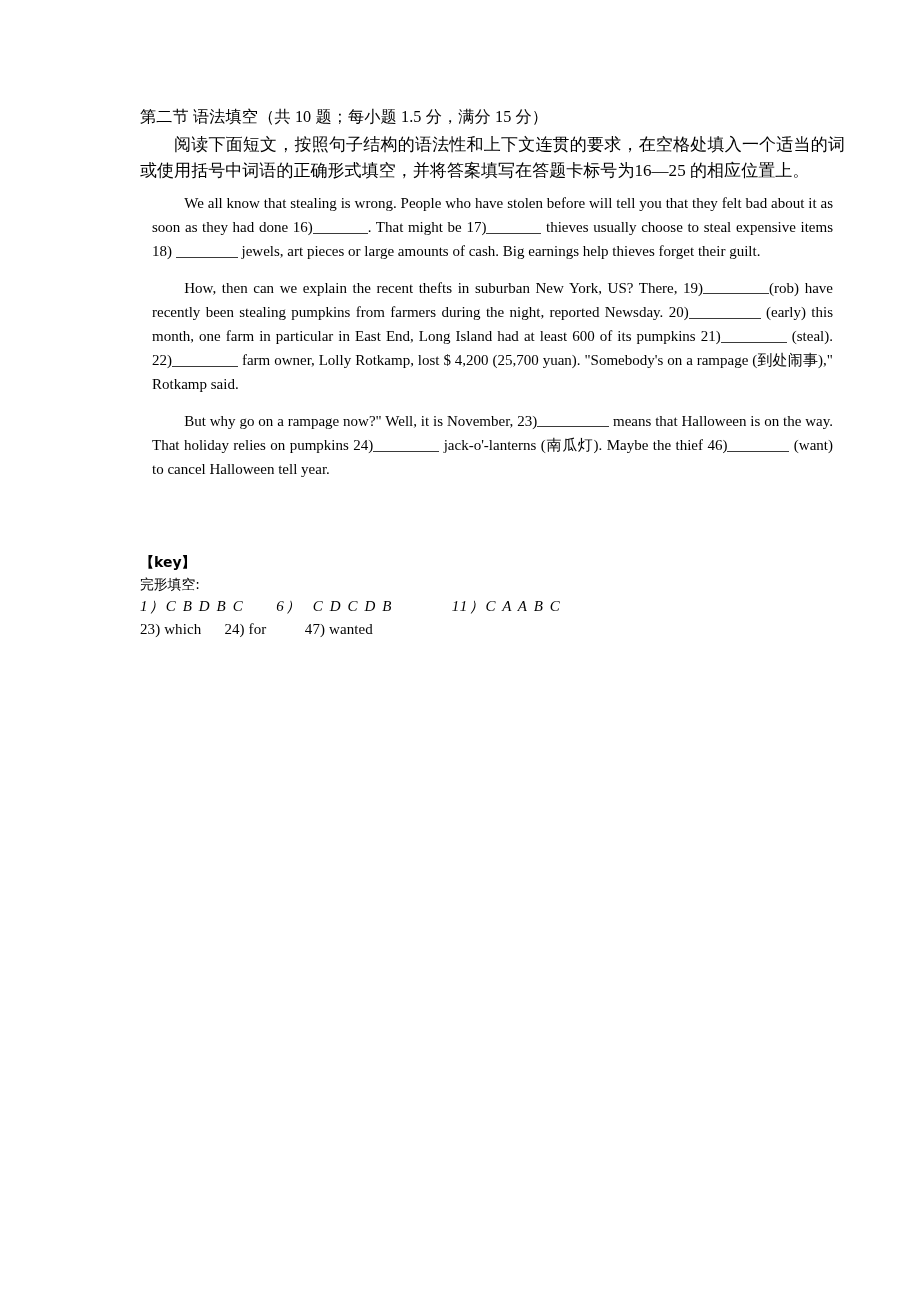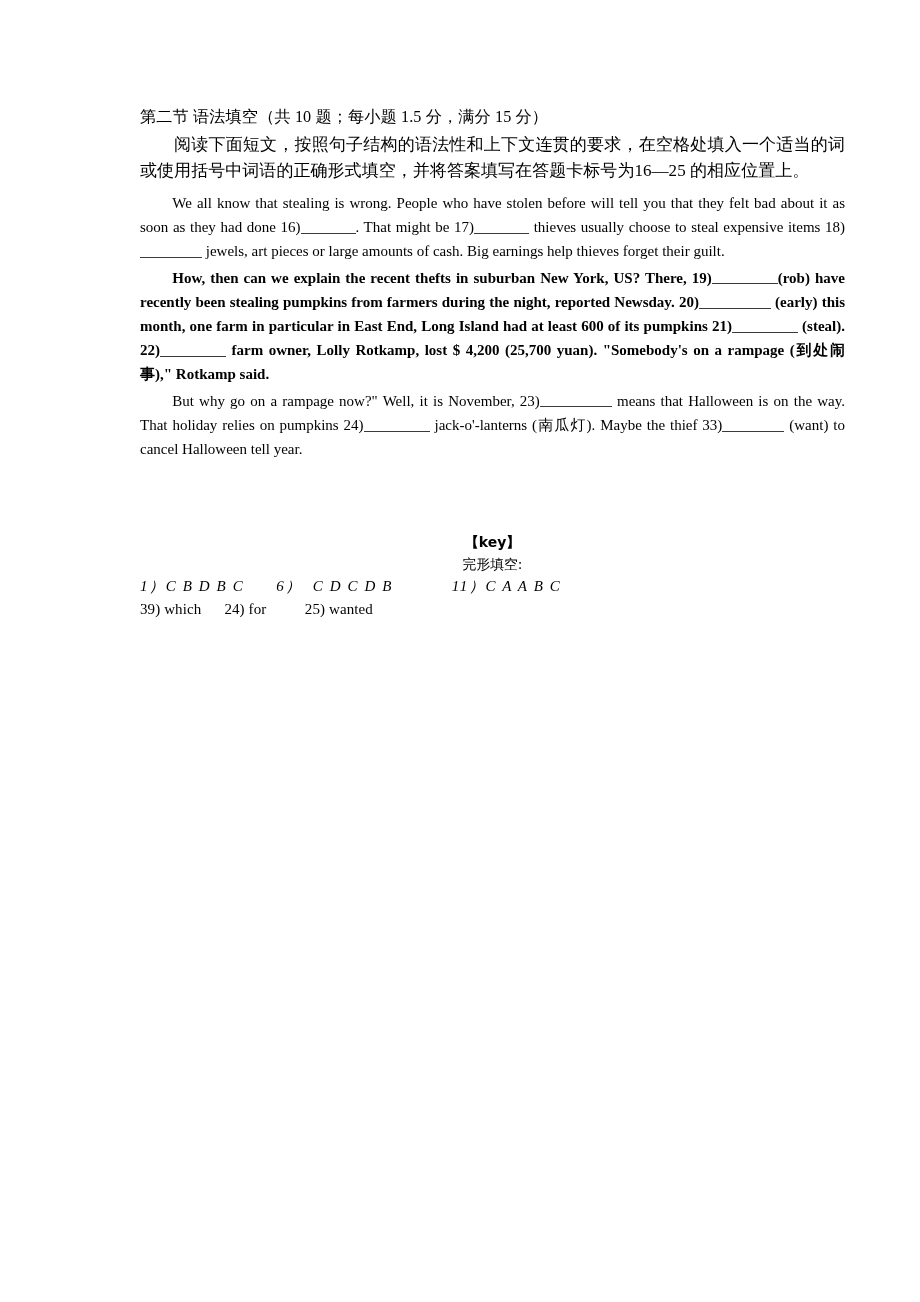--- a/index.html
+++ b/index.html
@@ -38,25 +38,25 @@
     text-indent: 2em;
     letter-spacing: 0.05px;
   }
 
   
   .passage {
     font-size: 15px;
     line-height: 24.2px;
     text-align: justify;
     text-indent: 2.15em;
-    margin: 0;
+    margin: 12px;
     hyphens: none;
   }
   .passage.p1 { margin-top: 7px; }
-  .passage.p2 { margin-top: 2px; font-weight: bold; }
+  .passage.p2 { margin-top: 2px; }
   .passage.p3 { margin-top: 2px; }
 
   
   .blank {
     display: inline-block;
     border-bottom: 1px solid #3a3a3a;
     vertical-align: baseline;
     height: 0.94em;
     margin-bottom: -0.12em;
   }
@@ -70,26 +70,24 @@
     margin-top: 71px;
     font-family: "DejaVu Sans", "Liberation Sans", sans-serif;
     font-size: 13.6px;
     line-height: 21.4px;
   }
   .key-title {
     font-weight: bold;
     font-size: 14px;
     letter-spacing: 0;
     margin: 0;
-    text-align: center;
   }
   .key-sub {
     margin: 0;
     font-size: 13.8px;
-    text-align: center;
   }
   .key-row {
     margin: 0;
     font-family: "Liberation Serif", "DejaVu Serif", serif;
     font-size: 15px;
     line-height: 22.5px;
     white-space: pre;
   }
   .key-row.cloze { letter-spacing: 1.6px; font-style: italic; }
   .key-row.grammar { letter-spacing: 0.1px; }
@@ -100,22 +98,22 @@
 <div class="page">
 
   <p class="cn-head">第二节  语法填空（共 10 题；每小题 1.5 分，满分 15 分）</p>
 
   <p class="cn-body">阅读下面短文，按照句子结构的语法性和上下文连贯的要求，在空格处填入一个适当的词或使用括号中词语的正确形式填空，并将答案填写在答题卡标号为16—25 的相应位置上。</p>
 
   <p class="passage p1"><span>We all know that stealing is wrong. People who have stolen before will tell you that they felt bad about it as soon as they had done 16)</span><span class="blank b7"></span><span>. That might be 17)</span><span class="blank b7"></span><span> thieves usually choose to steal expensive items 18) </span><span class="blank b8"></span><span> jewels, art pieces or large amounts of cash. Big earnings help thieves forget their guilt.</span></p>
 
   <p class="passage p2"><span>How, then can we explain the recent thefts in suburban New York, US? There, 19)</span><span class="blank b9"></span><span>(rob) have recently been stealing pumpkins from farmers during the night, reported Newsday. 20)</span><span class="blank b10"></span><span> (early) this month, one farm in particular in East End, Long Island had at least 600 of its pumpkins 21)</span><span class="blank b9"></span><span> (steal). 22)</span><span class="blank b9"></span><span> farm owner, Lolly Rotkamp, lost $ 4,200 (25,700 yuan). "Somebody's on a rampage (到处闹事)," Rotkamp said.</span></p>
 
-  <p class="passage p3"><span>But why go on a rampage now?" Well, it is November, 23)</span><span class="blank b10"></span><span> means that Halloween is on the way. That holiday relies on pumpkins 24)</span><span class="blank b9"></span><span> jack-o'-lanterns (南瓜灯). Maybe the thief 33)</span><span class="blank b8"></span><span> (want) to cancel Halloween tell year.</span></p>
+  <p class="passage p3"><span>But why go on a rampage now?" Well, it is November, 23)</span><span class="blank b10"></span><span> means that Halloween is on the way. That holiday relies on pumpkins 24)</span><span class="blank b9"></span><span> jack-o'-lanterns (南瓜灯). Maybe the thief 46)</span><span class="blank b8"></span><span> (want) to cancel Halloween tell year.</span></p>
 
   <div class="keyblock">
     <p class="key-title">【key】</p>
     <p class="key-sub">完形填空:</p>
     <p class="key-row cloze">1）C B D B C      6）  C D C D B           11）C A A B C</p>
-    <p class="key-row grammar">39) which      24) for          25) wanted</p>
+    <p class="key-row grammar">23) which      24) for          47) wanted</p>
   </div>
 
 </div>
 
 </body></html>

